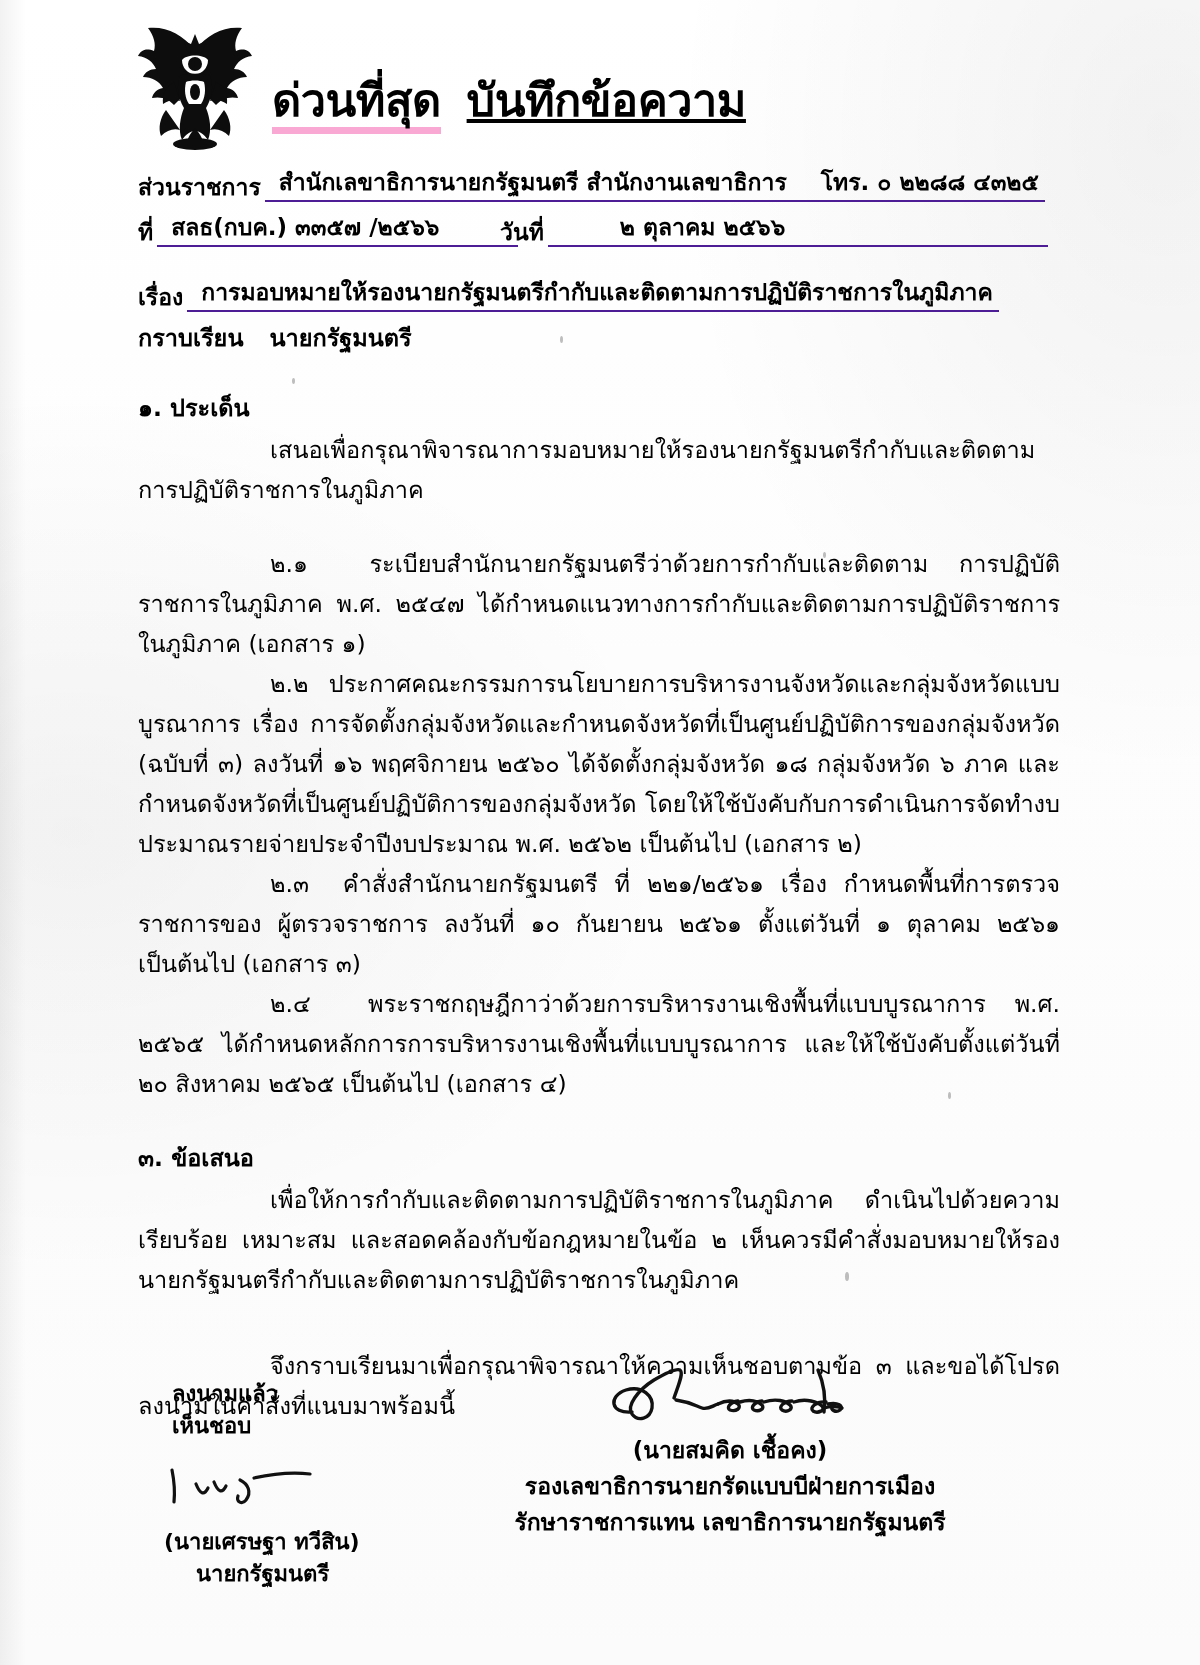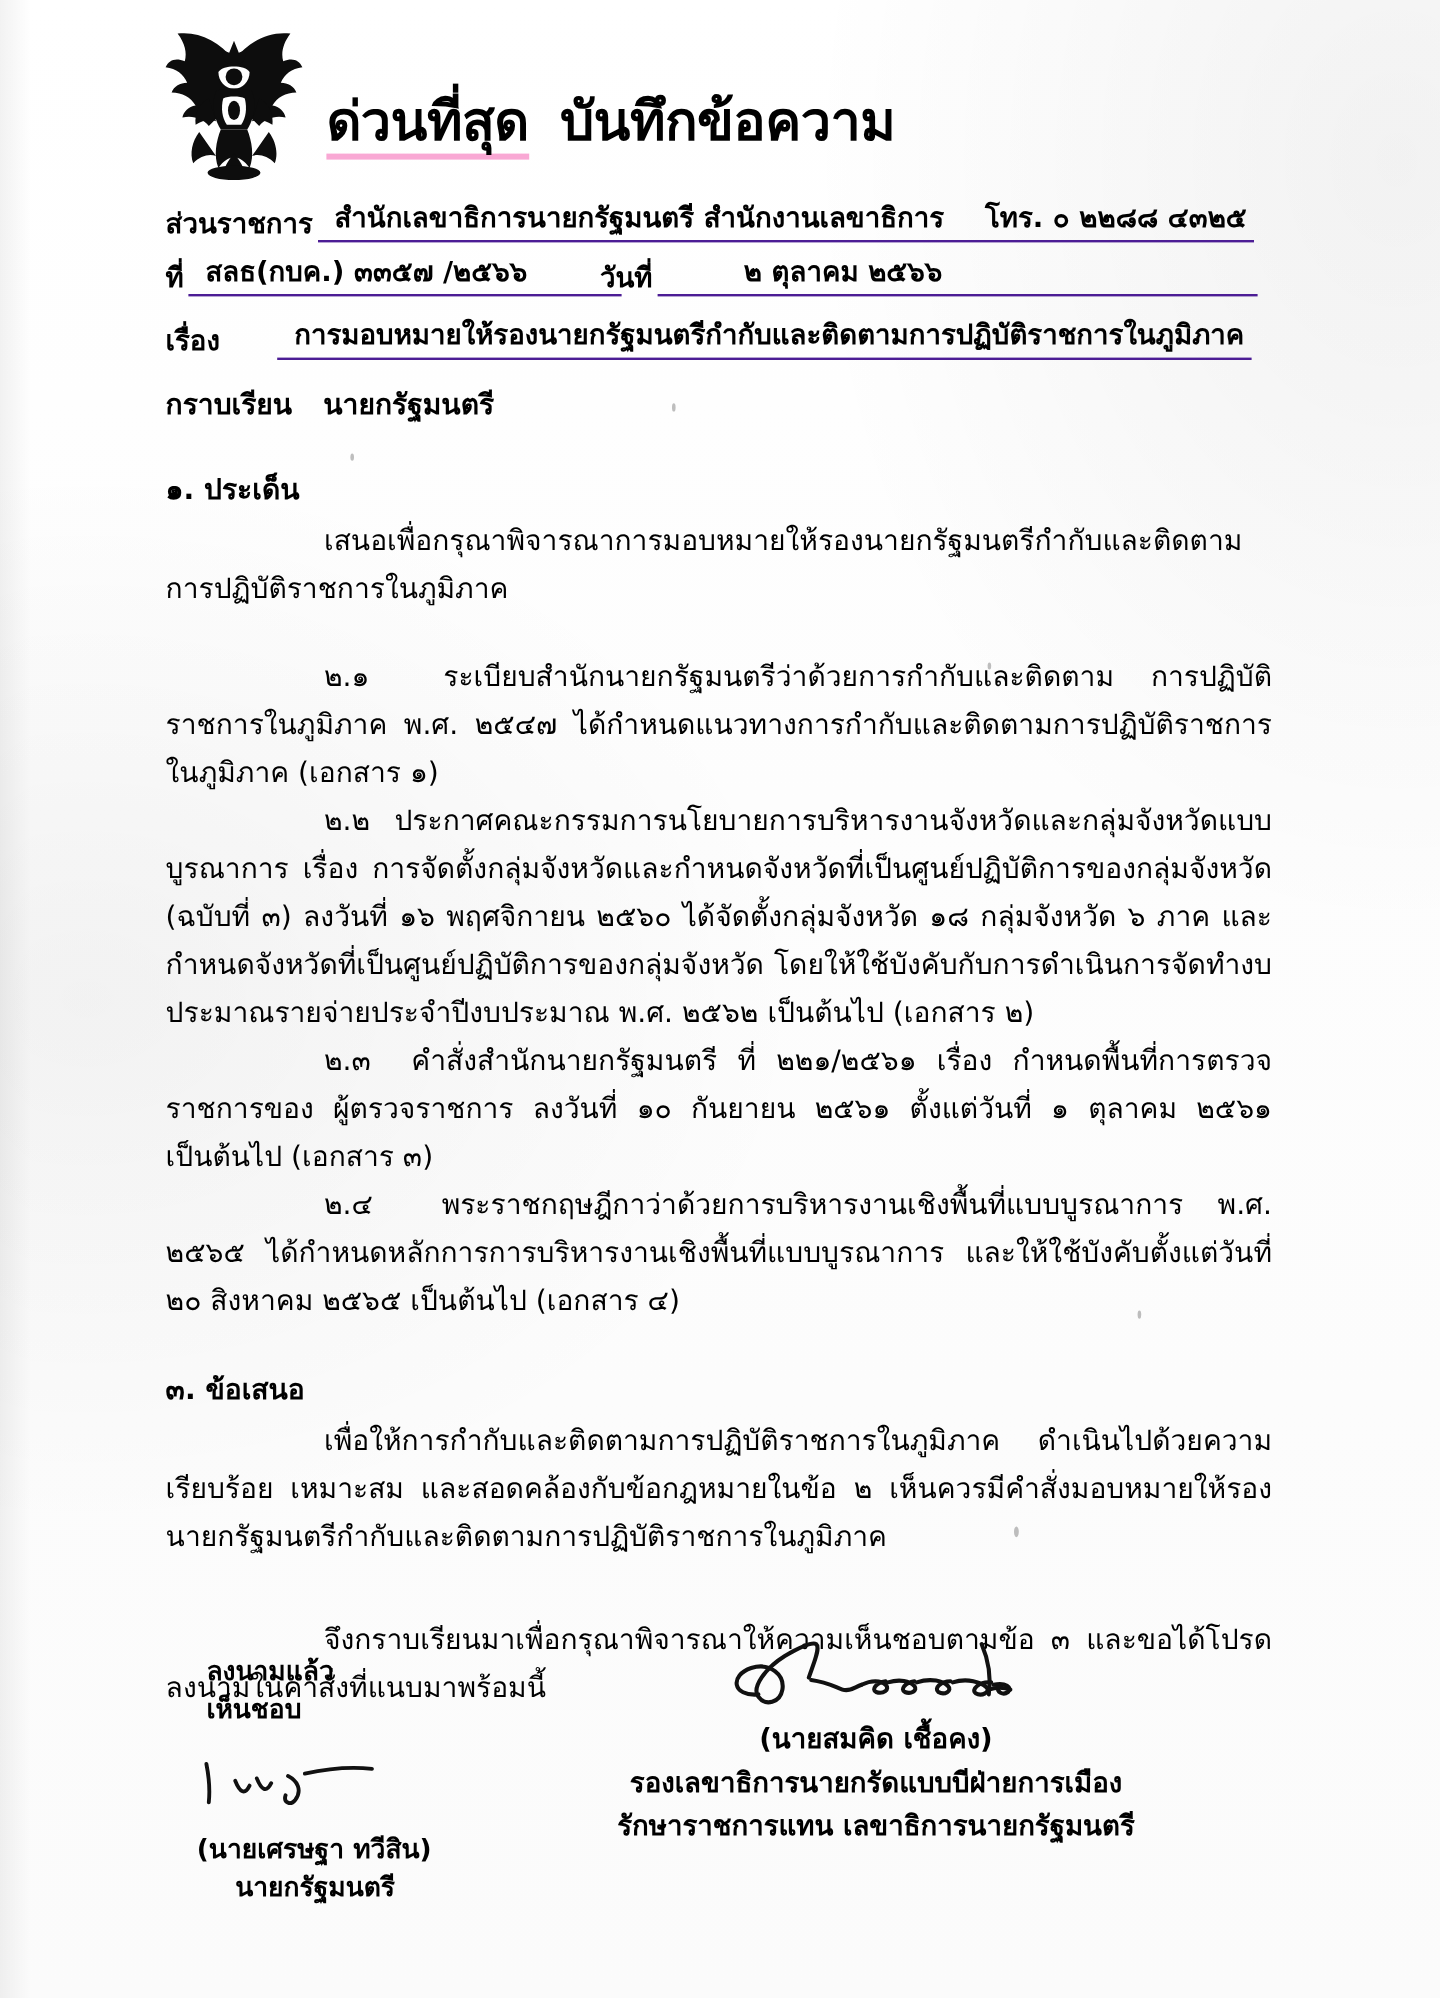--- a/index.html
+++ b/index.html
@@ -62,29 +62,30 @@
   .title-wrap {
     display: flex;
     align-items: baseline;
     gap: 26px;
     padding-top: 34px;
   }
   .urgent {
     font-size: 45px;
     font-weight: 700;
     letter-spacing: -0.5px;
-    border-bottom: 5px solid #f9a8d4;
+    border-bottom: 7px solid #f9a8d4;
     padding-bottom: 2px;
     line-height: 1.1;
   }
   .memo-title {
     font-size: 45px;
     font-weight: 700;
     letter-spacing: -0.5px;
     line-height: 1.1;
+    text-decoration: underline;
   }
 
   
   .field {
     position: absolute;
     display: flex;
     align-items: flex-end;
     font-size: 23px;
     font-weight: 600;
     white-space: nowrap;
@@ -99,21 +100,21 @@
     border-bottom: 2px solid #4c1d95;
     padding: 0 6px 3px 14px;
     line-height: 1.25;
     font-weight: 600;
     min-height: 26px;
   }
 
   #f-dept { left: 138px; top: 168px; width: 906px; }
   #f-no   { left: 138px; top: 213px; width: 380px; }
   #f-date { left: 500px; top: 213px; width: 548px; }
-  #f-subj { left: 138px; top: 266px; width: 800px; gap: 44px; }
+  #f-subj { left: 138px; top: 278px; width: 800px; }
 
   .f-gap { display:inline-block; width: 34px; }
 
   
   .body {
     position: absolute;
     left: 138px;
     top: 318px;
     width: 922px;
     font-size: 23.5px;

